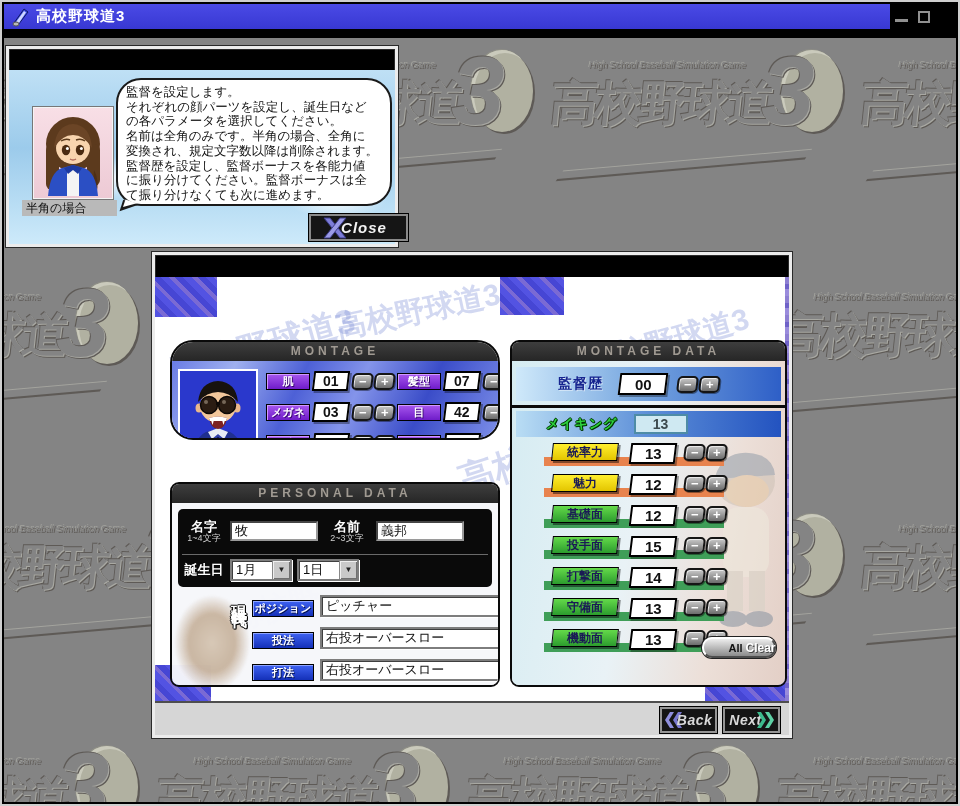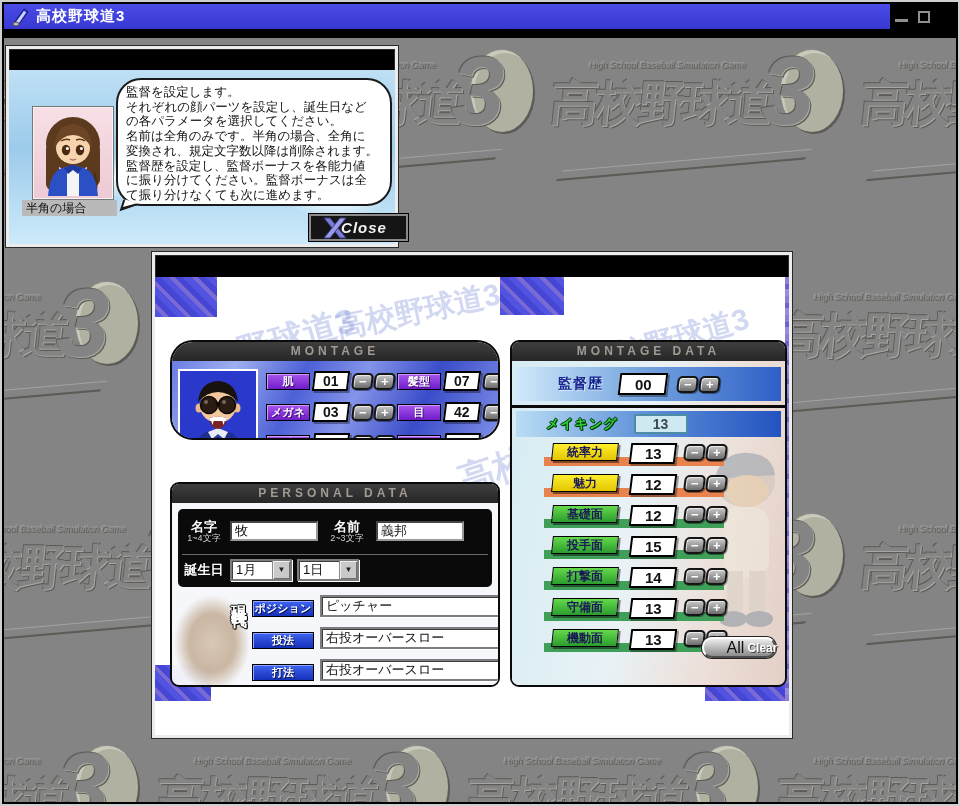--- a/index.html
+++ b/index.html
@@ -163,21 +163,21 @@
     display:flex; align-items:center; justify-content:center; font-weight:bold; font-size:12px; color:#1a1a55;
     transform:skewX(-6deg); box-shadow:2px 2px 0 rgba(0,0,0,.45); }
   .ab-label span { transform:skewX(6deg); }
   .ylabel { background:linear-gradient(180deg,#ffef2e,#e3c500); }
   .glabel { background:linear-gradient(180deg,#64da4a,#2c9c2e); }
   .ab-box { position:absolute; left:114px; top:0; width:46px; height:21px; font-size:15px; }
   .ab-row .mp { position:absolute; left:168px; top:1px; }
   .allclear { position:absolute; left:190px; top:276px; width:74px; height:21px; border-radius:10px;
     background:linear-gradient(180deg,#ededed,#8b8b8b); border:2px solid; border-color:#fff #4d4d4d #4d4d4d #fff;
     box-shadow:0 0 0 1px #222; display:flex; align-items:center; justify-content:center; gap:3px; cursor:pointer; }
-  .allclear .a { color:#101010; font-weight:normal; font-size:16px;margin-left:26px; }
+  .allclear .a { color:#101010; font-weight:bold; font-size:11px;margin-left:26px; }
   .allclear .b { color:#fff; font-weight:bold; font-size:12px; text-shadow:1px 1px 0 #444; }
 </style>
 </head>
 <body>
 
 <div class="main-titlebar">
   <div class="blue">
     <svg class="app-icon" viewBox="0 0 20 20">
       <polygon points="4,16 14,2 18,5 8,18" fill="#3a49e0" stroke="#101a66" stroke-width="1"></polygon>
       <polygon points="6,15 14,4 16,5.5 9,16" fill="#cfd6ff"></polygon>
@@ -707,13 +707,29 @@
         </div>
 
         <div class="allclear">
           <span class="a">All</span>
           <span class="b">Clear</span>
         </div>
       </div>
     </div>
   </div>
 
+  <div class="make-bottom">
+    <div class="navbtn" style="left:505px">
+      <svg width="18" height="18" viewBox="0 0 18 18" style="margin-right:-6px">
+        <polygon points="9,1 4,9 9,17 5,17 0,9 5,1" fill="#8f8fdd"></polygon>
+        <polygon points="17,1 12,9 17,17 13,17 8,9 13,1" fill="#7878cf"></polygon>
+      </svg>
+      <span class="lbl">Back</span>
+    </div>
+    <div class="navbtn" style="left:568px">
+      <span class="lbl">Next</span>
+      <svg width="18" height="18" viewBox="0 0 18 18" style="margin-left:-6px">
+        <polygon points="1,1 6,9 1,17 5,17 10,9 5,1" fill="#3cba8c"></polygon>
+        <polygon points="9,1 14,9 9,17 13,17 18,9 13,1" fill="#5cd0a4"></polygon>
+      </svg>
+    </div>
+  </div>
 </div>
 
 </body></html>

